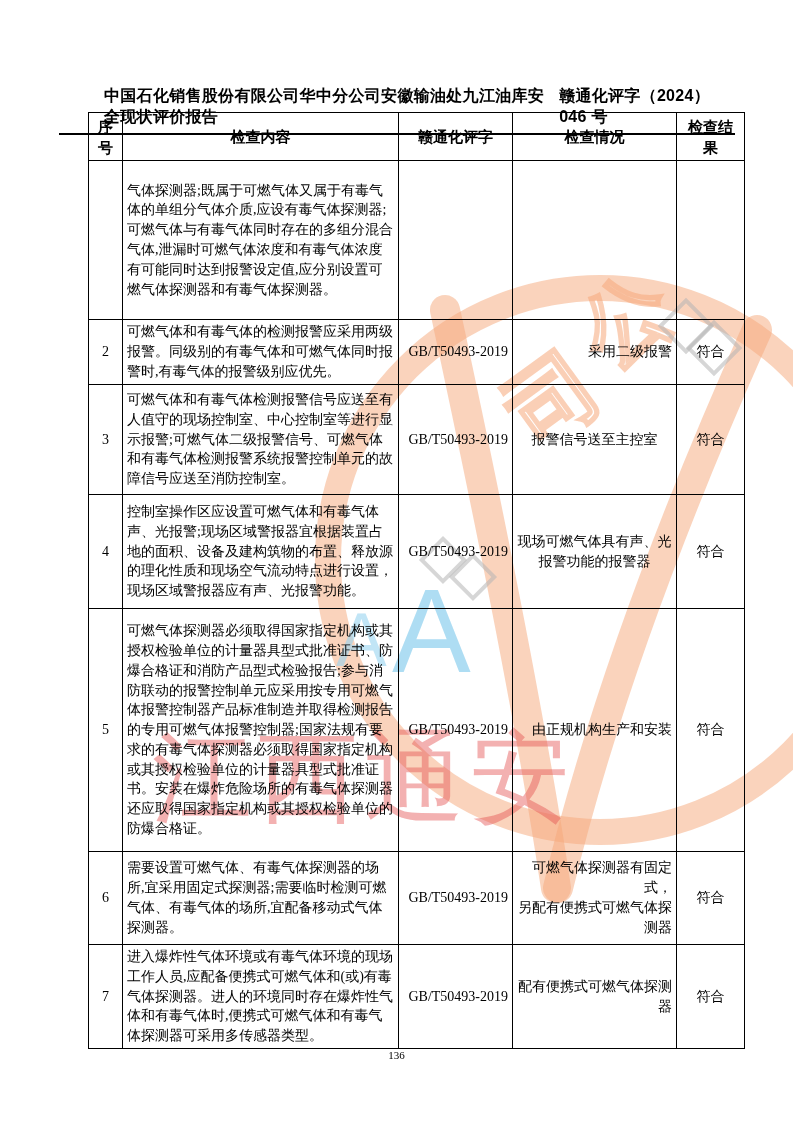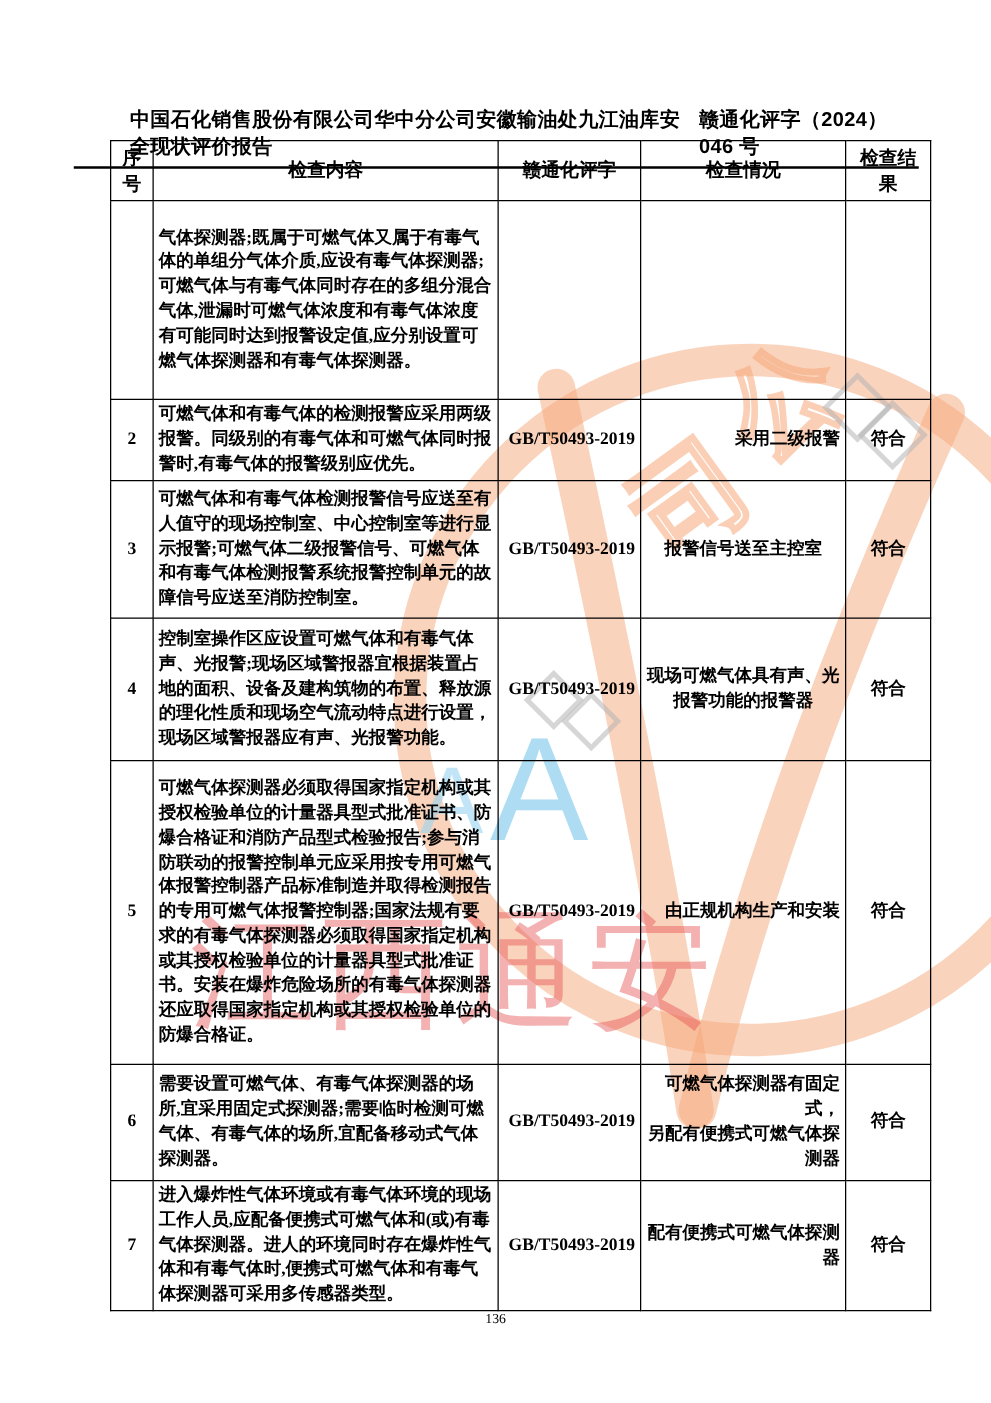--- a/index.html
+++ b/index.html
@@ -39,21 +39,21 @@
   .check-table th, .check-table td {
     border:1.6px solid #000;
     vertical-align:middle;
     overflow:hidden;
   }
   .check-table th {
     font-family:"Liberation Sans", sans-serif;
     font-weight:bold; font-size:15px; line-height:21px;
     text-align:center; padding:0 5px;
   }
-  .check-table td { padding:0 4px;font-weight:bold; }
+  .check-table td { padding:0 4px; }
   td.c-no     { text-align:center; }
   td.c-content{ text-align:left; }
   td.c-basis  { text-align:right; font-size:14px; }
   td.c-sit    { text-align:right; white-space:pre-line; }
   td.c-sit.center { text-align:center; }
   td.c-result { text-align:center;margin-left:32px; }
 
   thead tr          { height:48px;  }
   tbody tr:nth-child(1){ height:159px; }
   tbody tr:nth-child(2){ height:65px;  }

